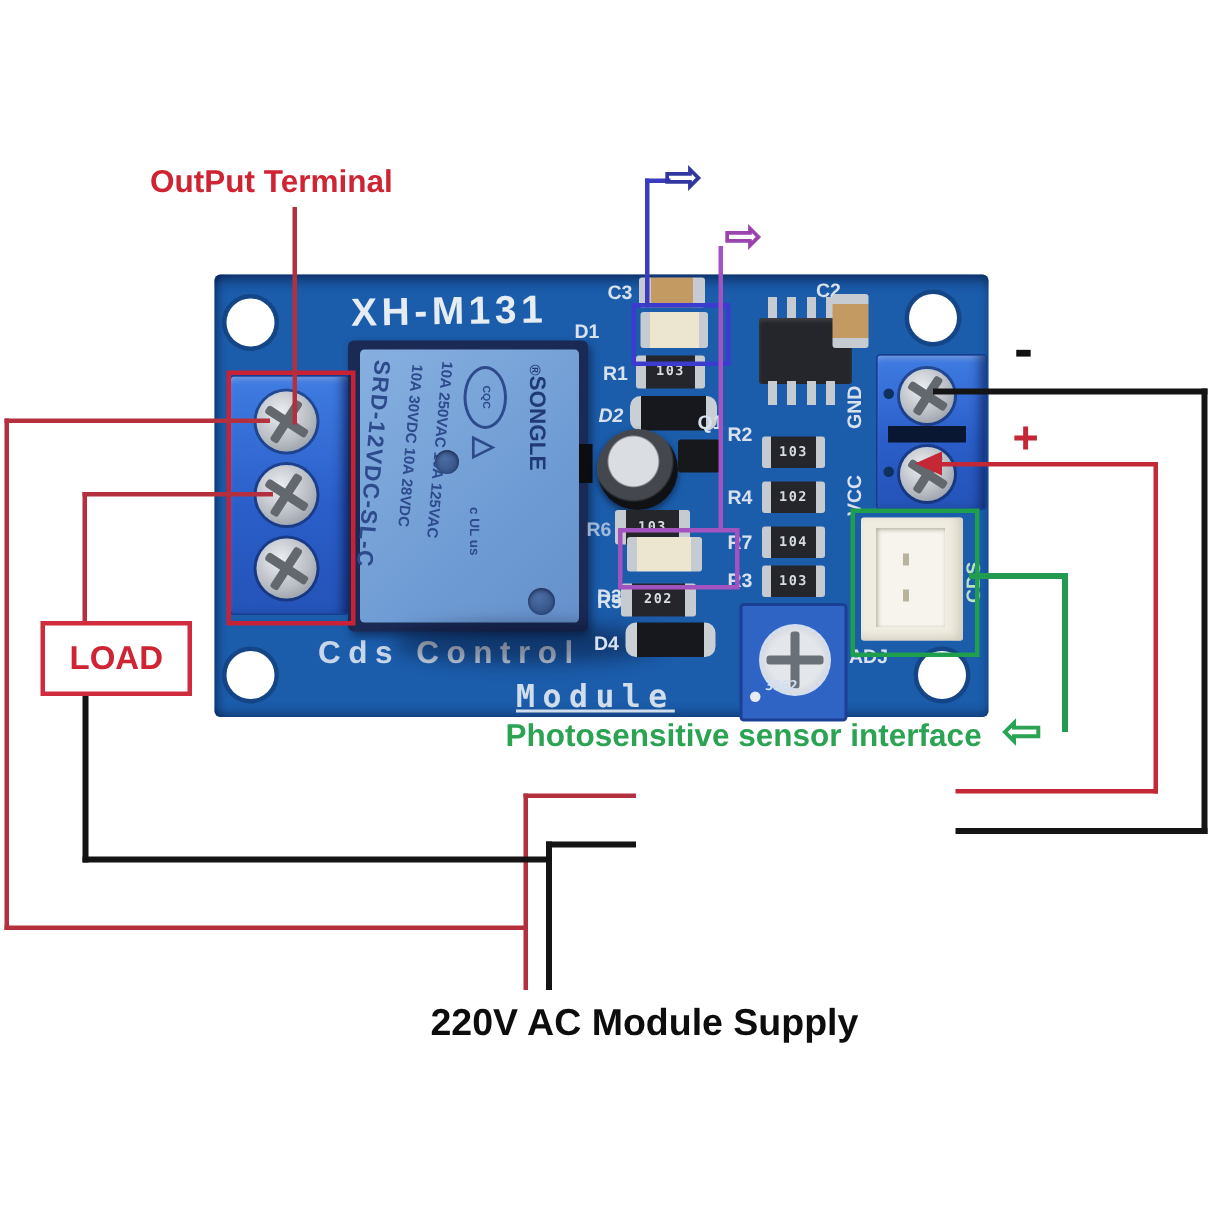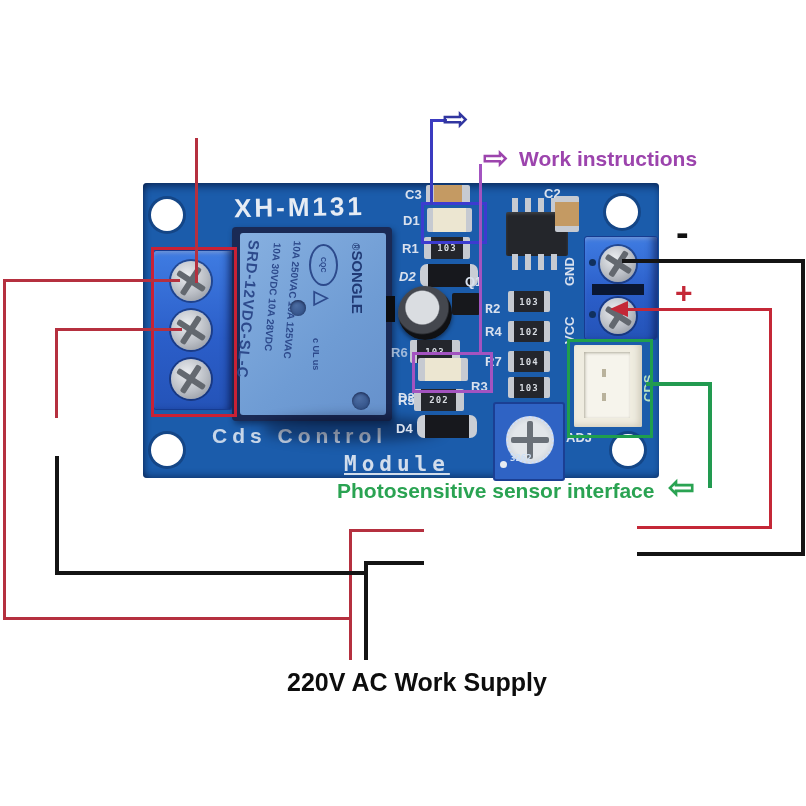--- a/index.html
+++ b/index.html
@@ -139,21 +139,21 @@
   <div class="tri-glyph vtext-cw" style="left:311px;top:291px;">△</div>
   <div class="abs vtext-cw" style="left:311px;top:338px;font-size:9px;font-weight:bold;color:#2d4a8c;height:52px;">c UL us</div>
   <div class="abs vtext-cw" style="left:349px;top:243px;height:150px;color:#203a75;font-weight:bold;font-size:15px;"><span style="font-size:10px;">®</span><span>SONGLE</span></div>
   <div class="relay-dot" style="left:290px;top:300px;width:16px;height:16px;"></div>
   <div class="relay-dot" style="left:352px;top:392px;width:18px;height:18px;"></div>
   <div class="shadow-blob"></div>
 
   <div class="lbl" style="left:405px;top:187px;">C3</div>
   <div class="cap-tan" style="left:426px;top:185px;width:44px;height:20px;"></div>
 
-  <div class="lbl" style="left:403px;top:213px;">D1</div>
+  <div class="lbl" style="left:383px;top:213px;">D1</div>
   <div class="led" style="left:427px;top:208px;width:45px;height:24px;"></div>
 
   <div class="lbl" style="left:402px;top:241px;">R1</div>
   <div class="chip" style="left:424px;top:237px;width:46px;height:22px;">103</div>
 
   <div class="lbl" style="left:399px;top:269px;font-style:italic;">D2</div>
   <div class="diode" style="left:420px;top:264px;width:58px;height:23px;"></div>
 
   <div class="ecap" style="left:398px;top:286px;"></div>
 
@@ -172,30 +172,30 @@
   <div class="ic-legs" style="left:512px;top:198px;"></div>
   <div class="ic-body"></div>
   <div class="ic-legs" style="left:512px;top:254px;"></div>
 
   <div class="lbl" style="left:544px;top:186px;">C2</div>
   <div class="cap-tan-v" style="left:555px;top:196px;width:24px;height:36px;"></div>
 
   <div class="lbl" style="left:465px;top:274px;">Q1</div>
   <div class="abs" style="left:452px;top:293px;width:28px;height:22px;background:#17181c;border-radius:2px;"></div>
 
-  <div class="lbl" style="left:485px;top:302px;font-family:Liberation Mono, monospace;">R2</div>
+  <div class="lbl" style="left:485px;top:282px;">R2</div>
   <div class="chip" style="left:508px;top:291px;width:42px;height:21px;">103</div>
 
   <div class="lbl" style="left:485px;top:324px;">R4</div>
   <div class="chip" style="left:508px;top:321px;width:42px;height:21px;">102</div>
 
   <div class="lbl" style="left:485px;top:354px;">R7</div>
   <div class="chip" style="left:508px;top:351px;width:42px;height:21px;">104</div>
 
-  <div class="lbl" style="left:471px;top:379px;">R3</div>
+  <div class="lbl" style="left:485px;top:379px;">R3</div>
   <div class="chip" style="left:508px;top:377px;width:42px;height:21px;">103</div>
 
   <div class="tblock" style="left:584px;top:236px;width:72px;height:102px;"></div>
   <div class="abs" style="left:592px;top:284px;width:52px;height:11px;background:#0a1733;"></div>
   <div class="abs" style="left:589px;top:259px;width:7px;height:7px;border-radius:50%;background:#10305e;"></div>
   <div class="abs" style="left:589px;top:311px;width:7px;height:7px;border-radius:50%;background:#10305e;"></div>
   <div class="screw" style="left:600px;top:246px;width:36px;height:36px;"></div>
   <div class="screw" style="left:600px;top:298px;width:36px;height:36px;"></div>
   <div class="lbl vtext-ccw" style="left:562px;top:238px;height:48px;">GND</div>
   <div class="lbl vtext-ccw" style="left:562px;top:296px;height:48px;">VCC</div>
@@ -239,29 +239,32 @@
   <div class="abs" style="left:610px;top:301px;width:0;height:0;border-top:8px solid transparent;border-bottom:8px solid transparent;border-right:18px solid #c42837;"></div>
 
   <div class="wire w-black" style="left:622px;top:259px;width:183px;height:4px;"></div>
   <div class="wire w-black" style="left:801px;top:259px;width:4px;height:297px;"></div>
   <div class="wire w-black" style="left:637px;top:552px;width:168px;height:4px;"></div>
   <div class="wire w-black" style="left:55px;top:456px;width:4px;height:119px;"></div>
   <div class="wire w-black" style="left:55px;top:571px;width:313px;height:4px;"></div>
   <div class="wire w-black" style="left:364px;top:561px;width:4px;height:99px;"></div>
   <div class="wire w-black" style="left:364px;top:561px;width:60px;height:4px;"></div>
 
+  <div class="ann ann-red" style="left:100px;top:110px;">OutPut Terminal</div>
 
   <div class="arrow-glyph ann-blue" style="left:443px;top:104px;">⇨</div>
 
   <div class="arrow-glyph ann-purple" style="left:483px;top:143px;">⇨</div>
-  <div class="ann ann-purple" style="left:519px;top:147px;">Work instructions</div>
 
   <div class="ann" style="left:676px;top:212px;color:#111;font-size:38px;">-</div>
   <div class="ann" style="left:675px;top:276px;color:#c42837;font-size:30px;">+</div>
 
   <div class="ann ann-green" style="left:337px;top:479px;">Photosensitive sensor interface</div>
   <div class="arrow-glyph ann-green" style="left:668px;top:472px;font-size:32px;">⇦</div>
 
-
-
-  <div class="ann ann-black" style="left:287px;top:668px;">220V AC Work Supply</div>
+  <div class="load-box">
+    <span>LOAD</span>
+  </div>
+
+
+  <div class="ann ann-black" style="left:287px;top:668px;">220V AC Module Supply</div>
 
 </div>
 
 </body></html>

